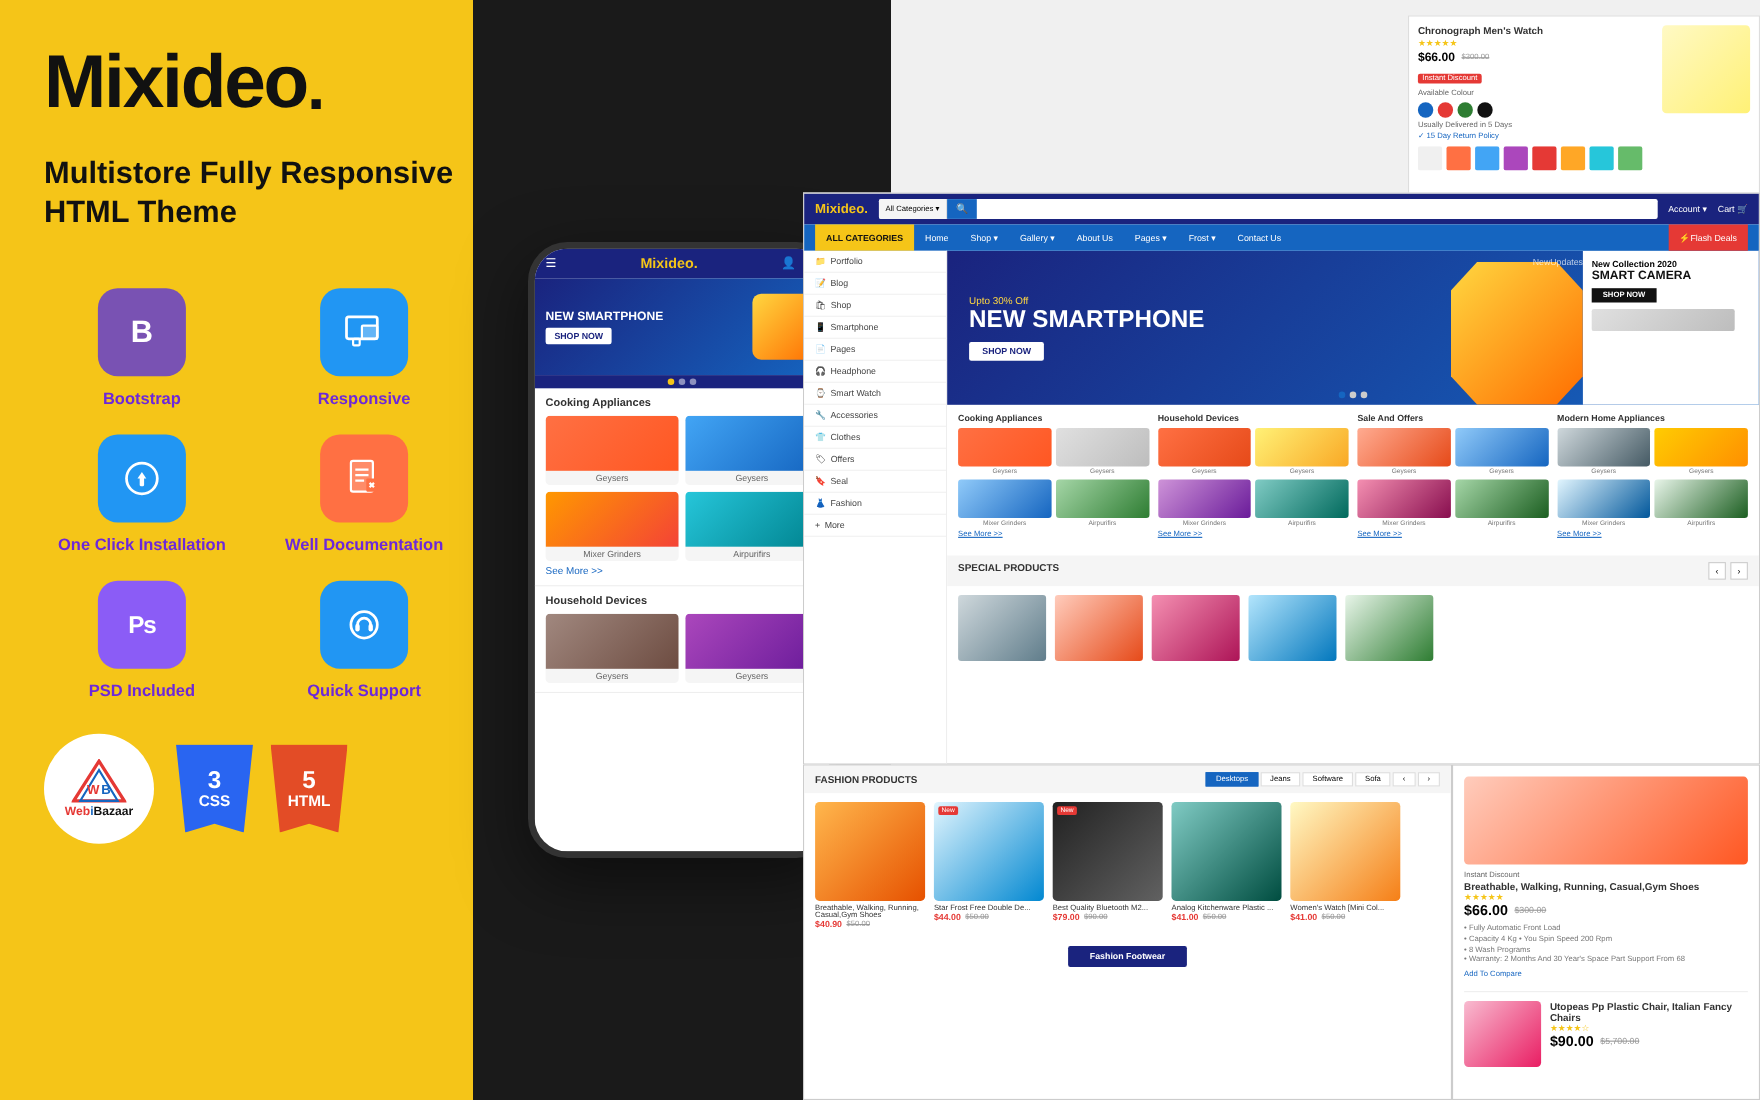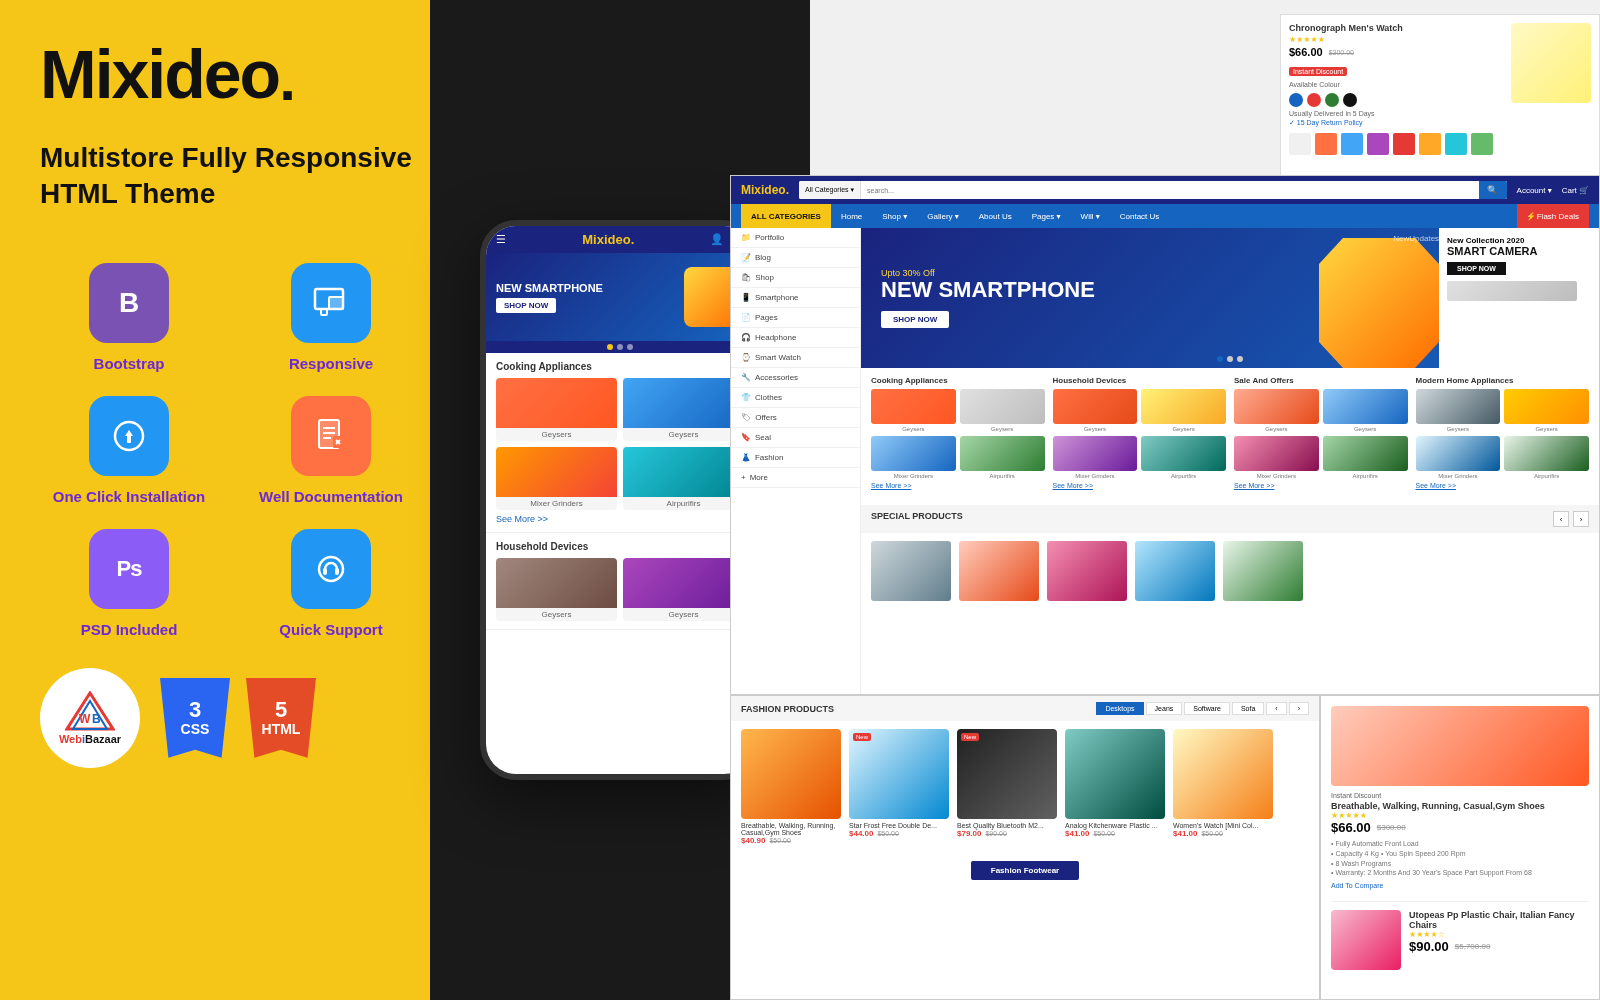--- a/index.html
+++ b/index.html
@@ -1003,37 +1003,36 @@
 </div>
 
 <div class="screenshot-desktop">
 
   <div class="desktop-topbar">
     <div class="desktop-brand">
       <span>Mixideo</span><span style="color:#F5C518;">.</span>
     </div>
     <div class="desktop-search">
       <div class="desktop-search-select">All Categories ▾</div>
-      <input class="desktop-search-input" type="text" placeholder="search..." style="">
       <button class="desktop-search-btn">🔍</button>
     </div>
     <div class="desktop-actions">
       <span>Account ▾</span>
       <span>Cart 🛒</span>
     </div>
   </div>
 
   <div class="desktop-nav">
     <div class="desktop-nav-item all-cats">ALL CATEGORIES</div>
     <div class="desktop-nav-item">Home</div>
     <div class="desktop-nav-item">Shop ▾</div>
     <div class="desktop-nav-item">Gallery ▾</div>
     <div class="desktop-nav-item">About Us</div>
     <div class="desktop-nav-item">Pages ▾</div>
-    <div class="desktop-nav-item">Will ▾</div>
+    <div class="desktop-nav-item">Frost ▾</div>
     <div class="desktop-nav-item">Contact Us</div>
     <div class="desktop-nav-item flash-deals">⚡ <span>Flash Deals</span></div>
   </div>
 
   <div class="desktop-body">
 
     <div class="desktop-sidebar">
       <div class="sidebar-cat-item">📁 <span>Portfolio</span></div>
       <div class="sidebar-cat-item">📝 <span>Blog</span></div>
       <div class="sidebar-cat-item">🛍 <span>Shop</span></div>

